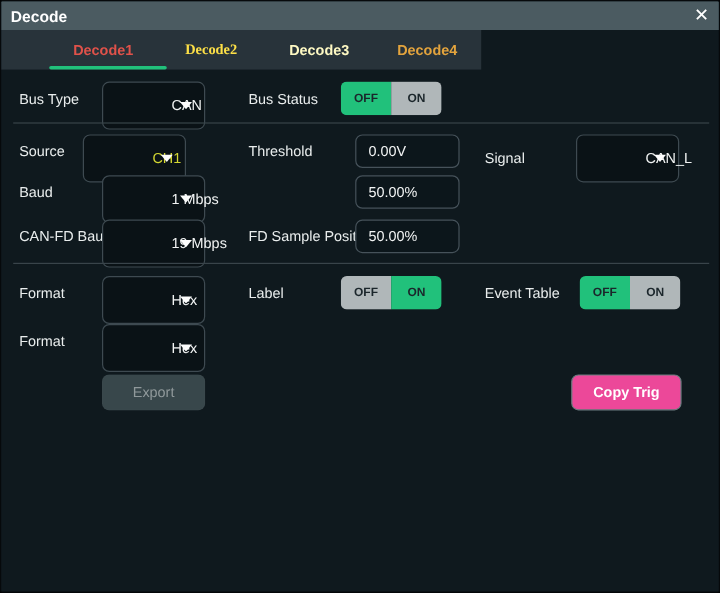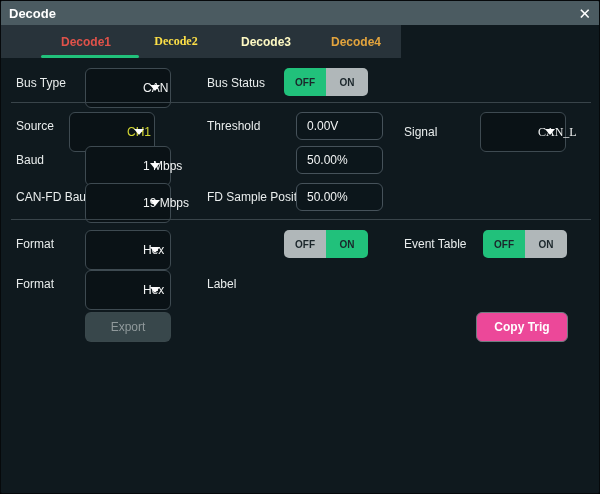--- a/index.html
+++ b/index.html
@@ -129,21 +129,21 @@
   <span class="row-label" style="left:15px; top:118px;">Source</span>
   <div class="dropdown ch1" style="left:68px; top:111px;">
     <span class="dd-value">CH1</span>
     <span class="caret"></span>
   </div>
   <span class="row-label" style="left:206px; top:118px;">Threshold</span>
   <div class="textbox" style="left:295px; top:111px;">
     <span>0.00V</span>
   </div>
   <span class="row-label" style="left:403px; top:124px;">Signal</span>
-  <div class="dropdown" style="left:479px; top:111px;font-family:Liberation Serif, serif;">
+  <div class="dropdown" style="left:479px; top:111px;">
     <span class="dd-value">CAN_L</span>
     <span class="caret"></span>
   </div>
 
   <span class="row-label" style="left:15px; top:152px;">Baud</span>
   <div class="dropdown" style="left:84px; top:145px;">
     <span class="dd-value">1 Mbps</span>
     <span class="caret"></span>
   </div>
   <div class="textbox" style="left:295px; top:145px;">
@@ -160,21 +160,21 @@
     <span>50.00%</span>
   </div>
 
   <div class="separator" style="top:218px;"></div>
 
   <span class="row-label" style="left:15px; top:236px;">Format</span>
   <div class="dropdown" style="left:84px; top:229px;">
     <span class="dd-value">Hex</span>
     <span class="caret"></span>
   </div>
-  <span class="row-label" style="left:206px; top:236px;margin-top:40px;">Label</span>
+  <span class="row-label" style="left:206px; top:236px;">Label</span>
   <div class="toggle" style="left:283px; top:229px;">
     <div class="half off-state">OFF</div>
     <div class="half on-state">ON</div>
   </div>
   <span class="row-label" style="left:403px; top:236px;">Event Table</span>
   <div class="toggle" style="left:482px; top:229px;">
     <div class="half on-state">OFF</div>
     <div class="half off-state">ON</div>
   </div>
 

